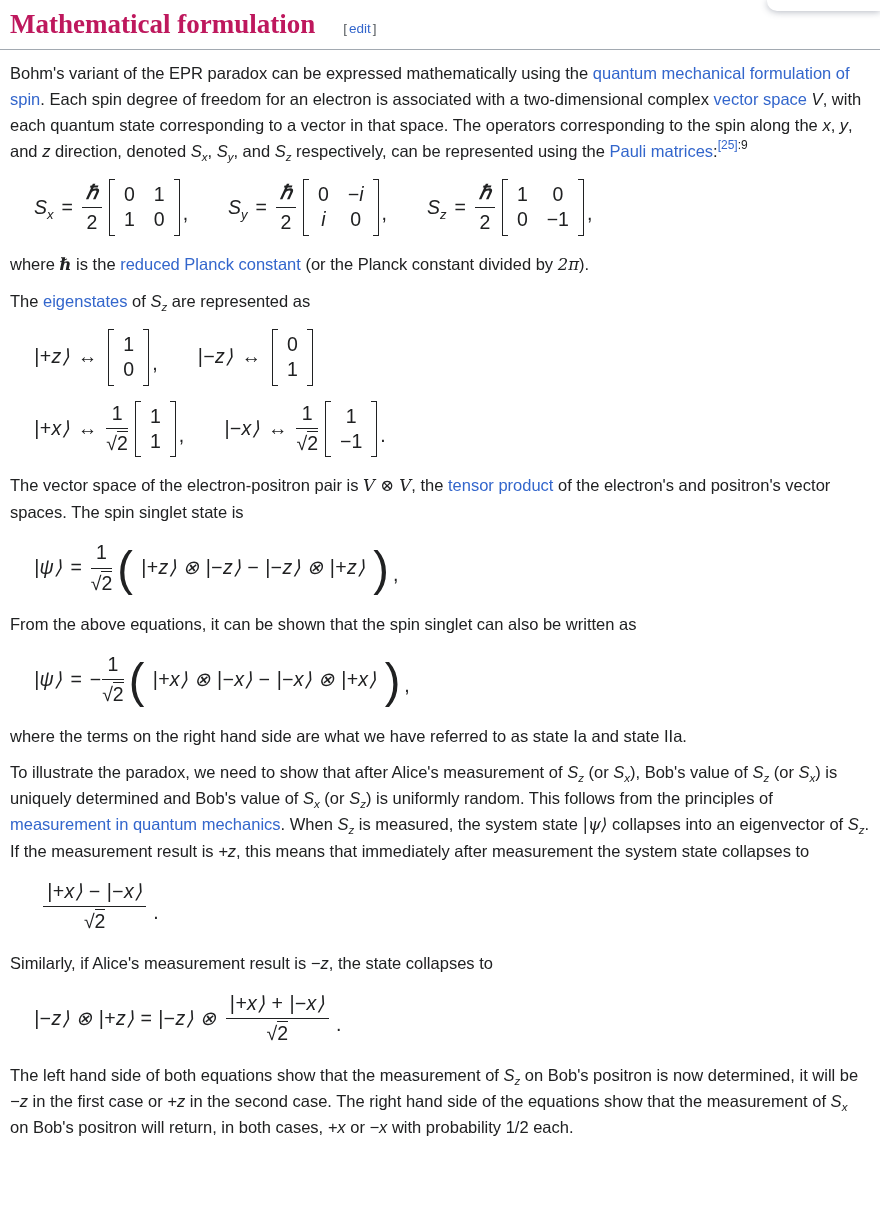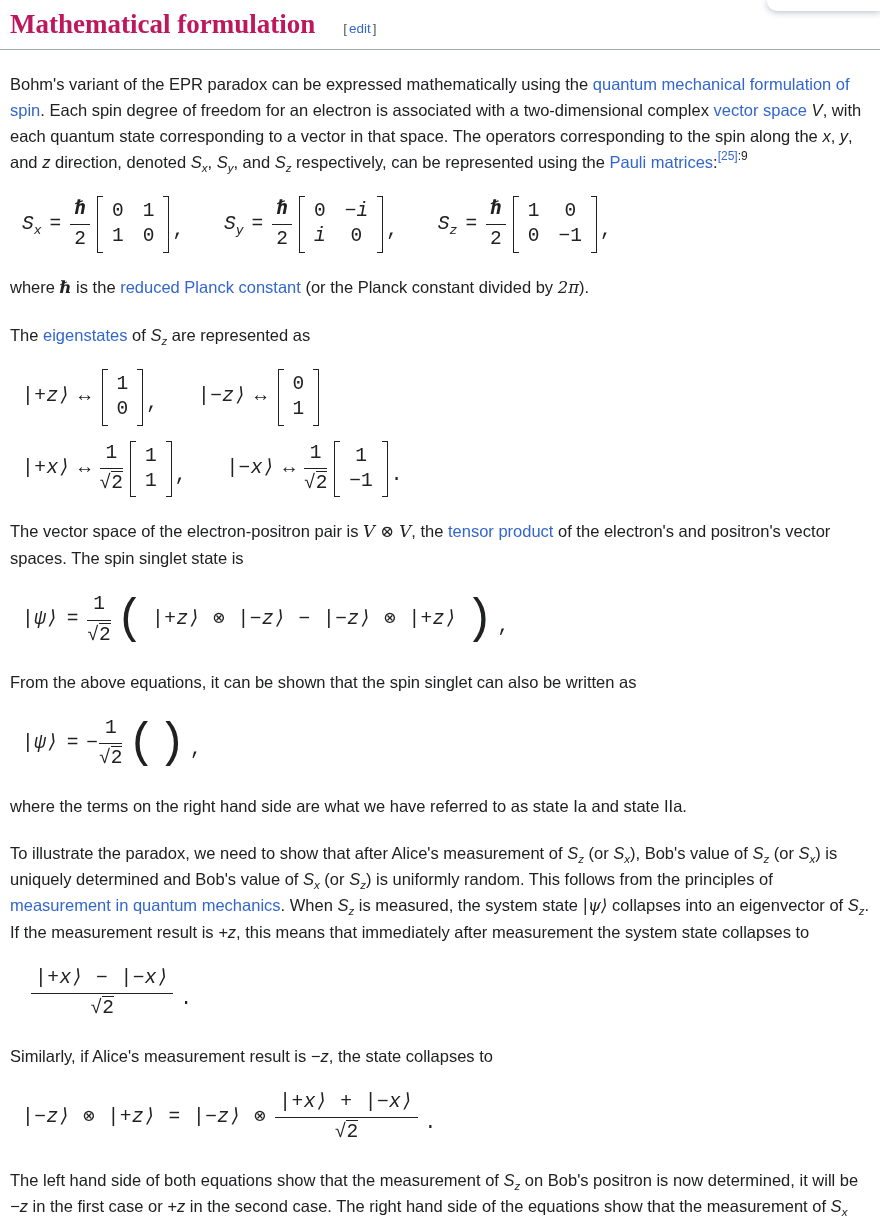--- a/index.html
+++ b/index.html
@@ -26,33 +26,33 @@
   }
   h2.fh {
     margin:0; font-family:"Liberation Serif","DejaVu Serif",serif;
     font-size:27px; font-weight:600; line-height:1.25; color:#be185d;
   }
   .editsec { font-size:13.5px; margin-left:28px; color:#54595d; }
   .editsec a { margin:0 2px; }
 
   a { color:#3366cc; text-decoration:none; cursor:pointer; }
 
-  p.body { margin:21px 0; }
+  p.body { margin:10px 0; }
   .mv { font-style:italic; }                  
   sub.is { font-style:italic; font-size:11.5px; line-height:0; }
   .ms { font-family:"DejaVu Serif","Liberation Serif",serif; font-style:italic; font-size:16.5px; }
   .hbi { font-family:"DejaVu Serif",serif; font-weight:700; font-style:italic; }
   sup.ref { font-size:12px; line-height:0; position:relative; top:-1px; }
   sup.ref a { }
   sup.ref .pg { color:#202122; }
 
   
   .mb {
-    display:flex; align-items:center; margin:15px 0 15px 12px;
-    font-family:Liberation Mono, monospace; font-size:19.5px;
+    display:flex; align-items:center; margin:15px 0 15px 24px;
+    font-family:Liberation Sans, sans-serif; font-size:19.5px;
     color:#202122; line-height:1.3;
   }
   .mterm { display:flex; align-items:center; }
   .mterm + .mterm { margin-left:40px; }
   .lhs { font-style:italic; }
   .lhs sub, .msb { font-size:13px; font-style:italic; line-height:0; }
   .mo { margin:0 8px; }
   .frac { display:inline-flex; flex-direction:column; align-items:stretch; margin:0 4px 0 1px; }
   .frac .num { border-bottom:1.5px solid #202122; padding:0 4px 2px; text-align:center; }
   .frac .den { padding-top:2px; text-align:center; }
@@ -235,20 +235,21 @@
 
   <div class="mb">
     <span class="kn">|ψ⟩</span>
     <span class="mo">=</span>
     <span>−</span>
     <span class="frac">
         <span class="num">1</span>
         <span class="den"><span>√</span><span class="rv">2</span></span>
       </span>
     <span class="bigp">(</span>
+    <span class="kets">|+x⟩ ⊗ |−x⟩ − |−x⟩ ⊗ |+x⟩</span>
     <span class="bigp">)</span>
     <span class="tail">,</span>
   </div>
 
   <p class="body"><span>where the terms on the right hand side are what we have referred to as state Ia and state IIa.</span></p>
 
   <p class="body"><span>To illustrate the paradox, we need to show that after Alice's measurement of </span><span class="mv">S</span><sub class="is">z</sub><span> (or </span><span class="mv">S</span><sub class="is">x</sub><span>), Bob's value of </span><span class="mv">S</span><sub class="is">z</sub><span> (or </span><span class="mv">S</span><sub class="is">x</sub><span>) is uniquely determined and Bob's value of </span><span class="mv">S</span><sub class="is">x</sub><span> (or </span><span class="mv">S</span><sub class="is">z</sub><span>) is uniformly random. This follows from the principles of </span><a href="#">measurement in quantum mechanics</a><span>. When </span><span class="mv">S</span><sub class="is">z</sub><span> is measured, the system state </span><span class="ms">|ψ⟩</span><span> collapses into an eigenvector of </span><span class="mv">S</span><sub class="is">z</sub><span>. If the measurement result is </span><span class="mv">+z</span><span>, this means that immediately after measurement the system state collapses to</span></p>
 
   <div class="mb">
     <span class="frac" style="margin-left:9px">

